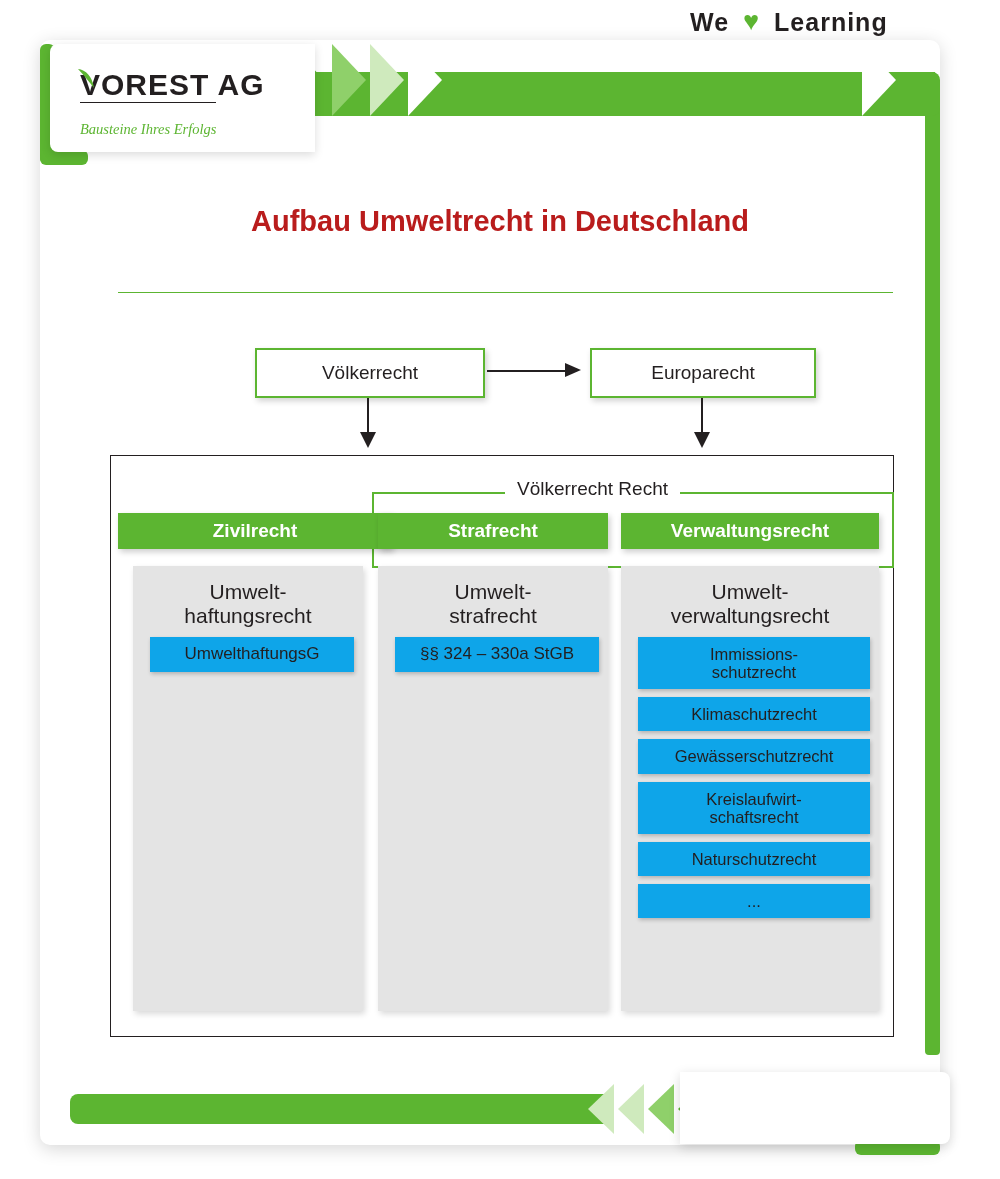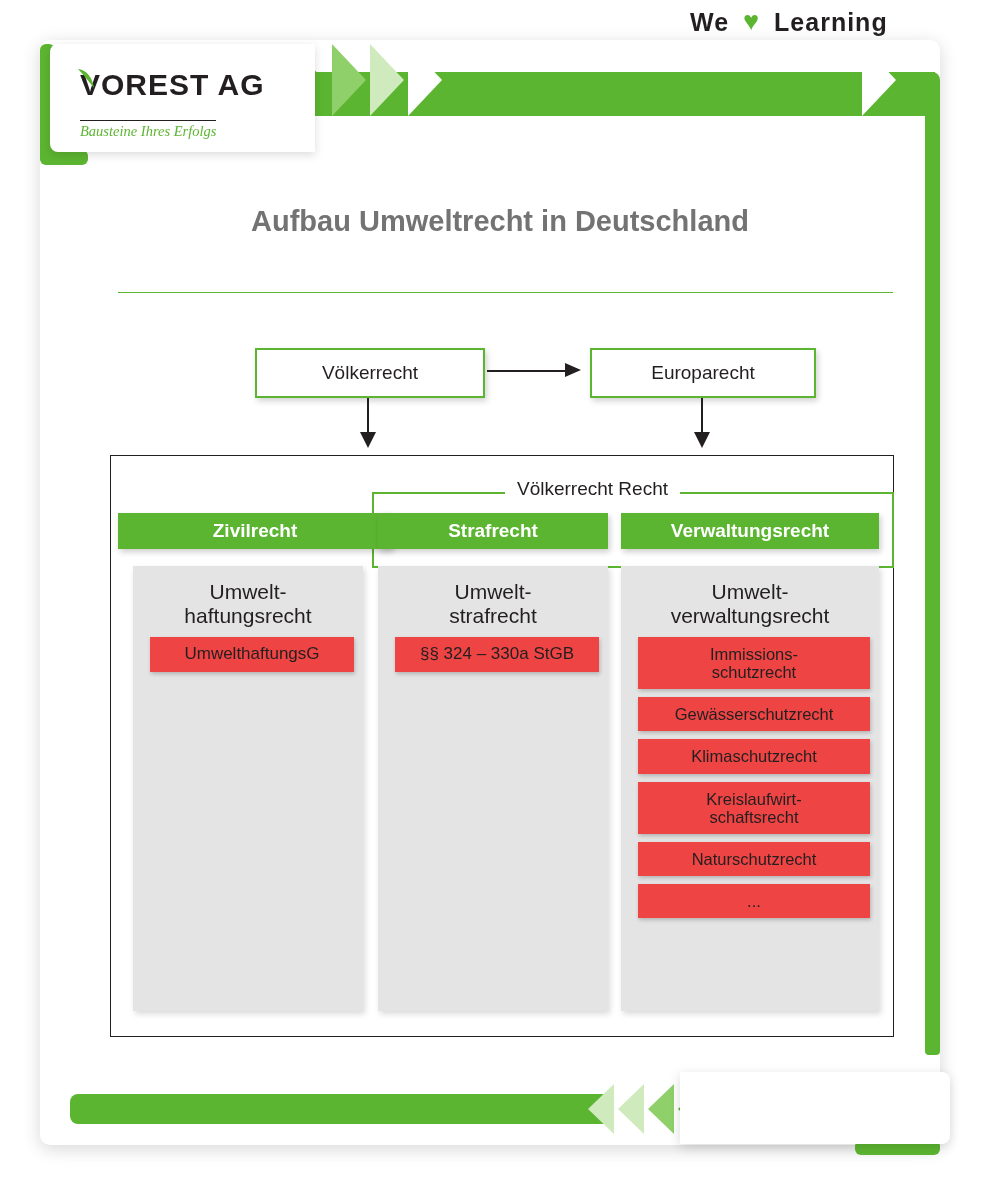--- a/index.html
+++ b/index.html
@@ -134,23 +134,23 @@
     left: -4px;
     top: -2px;
     width: 30px;
     height: 30px;
   }
   .logo-sub {
     font-family: "Liberation Serif", serif;
     font-style: italic;
     font-size: 14.5px;
     color: #5cb531;
-    margin-top: 18px;
+    margin-top: 0;
     border-top: 1.5px solid #231f20;
-    padding-top: 2px;
+    padding-top: 18px;
     display: inline-block;
   }
 
   
   .footer-band {
     position: absolute;
     left: 40px;
     top: 1082px;
     width: 900px;
     height: 62px;
@@ -218,21 +218,21 @@
   }
 
   
   .title {
     position: absolute;
     left: 0; top: 205px;
     width: 1000px;
     text-align: center;
     font-size: 29px;
     font-weight: 700;
-    color: #737373;
+    color: #b91c1c;
   }
   .title-rule {
     position: absolute;
     left: 118px;
     top: 292px;
     width: 775px;
     height: 1px;
     background: #5cb531;
   }
 
@@ -345,21 +345,21 @@
     text-align: center;
     font-size: 21px;
     line-height: 1.12;
     padding-top: 14px;
     padding-bottom: 10px;
     color: #231f20;
   }
 
   .chip {
     margin: 0 9px 8px 17px;
-    background: #ef4444;
+    background: #0ea5e9;
     box-shadow: 1px 2px 4px rgba(0,0,0,0.22);
     text-align: center;
     font-size: 16.5px;
     line-height: 1.1;
     padding: 8px 22px;
     color: #231f20;
   }
   #col-zivil .chip, #col-straf .chip { font-size: 17px; }
 </style>
 </head>
@@ -445,22 +445,22 @@
     </div>
     <div class="chip">§§ 324 – 330a StGB</div>
   </div>
 
   <div class="col-body" id="col-verw">
     <div class="col-title">
       <div>Umwelt-</div>
       <div>verwaltungsrecht</div>
     </div>
     <div class="chip">Immissions-<br>schutzrecht</div>
+    <div class="chip">Klimaschutzrecht</div>
     <div class="chip">Gewässerschutzrecht</div>
-    <div class="chip">Klimaschutzrecht</div>
     <div class="chip">Kreislaufwirt-<br>schaftsrecht</div>
     <div class="chip">Naturschutzrecht</div>
     <div class="chip">...</div>
   </div>
 
   <div class="footer-band">
     <div class="footer-green-left-cap"></div>
     <div class="footer-green-bar"></div>
     <div class="fchev pale" style="left:548px; top:2px;"></div>
     <div class="fchev pale" style="left:578px; top:2px;"></div>

